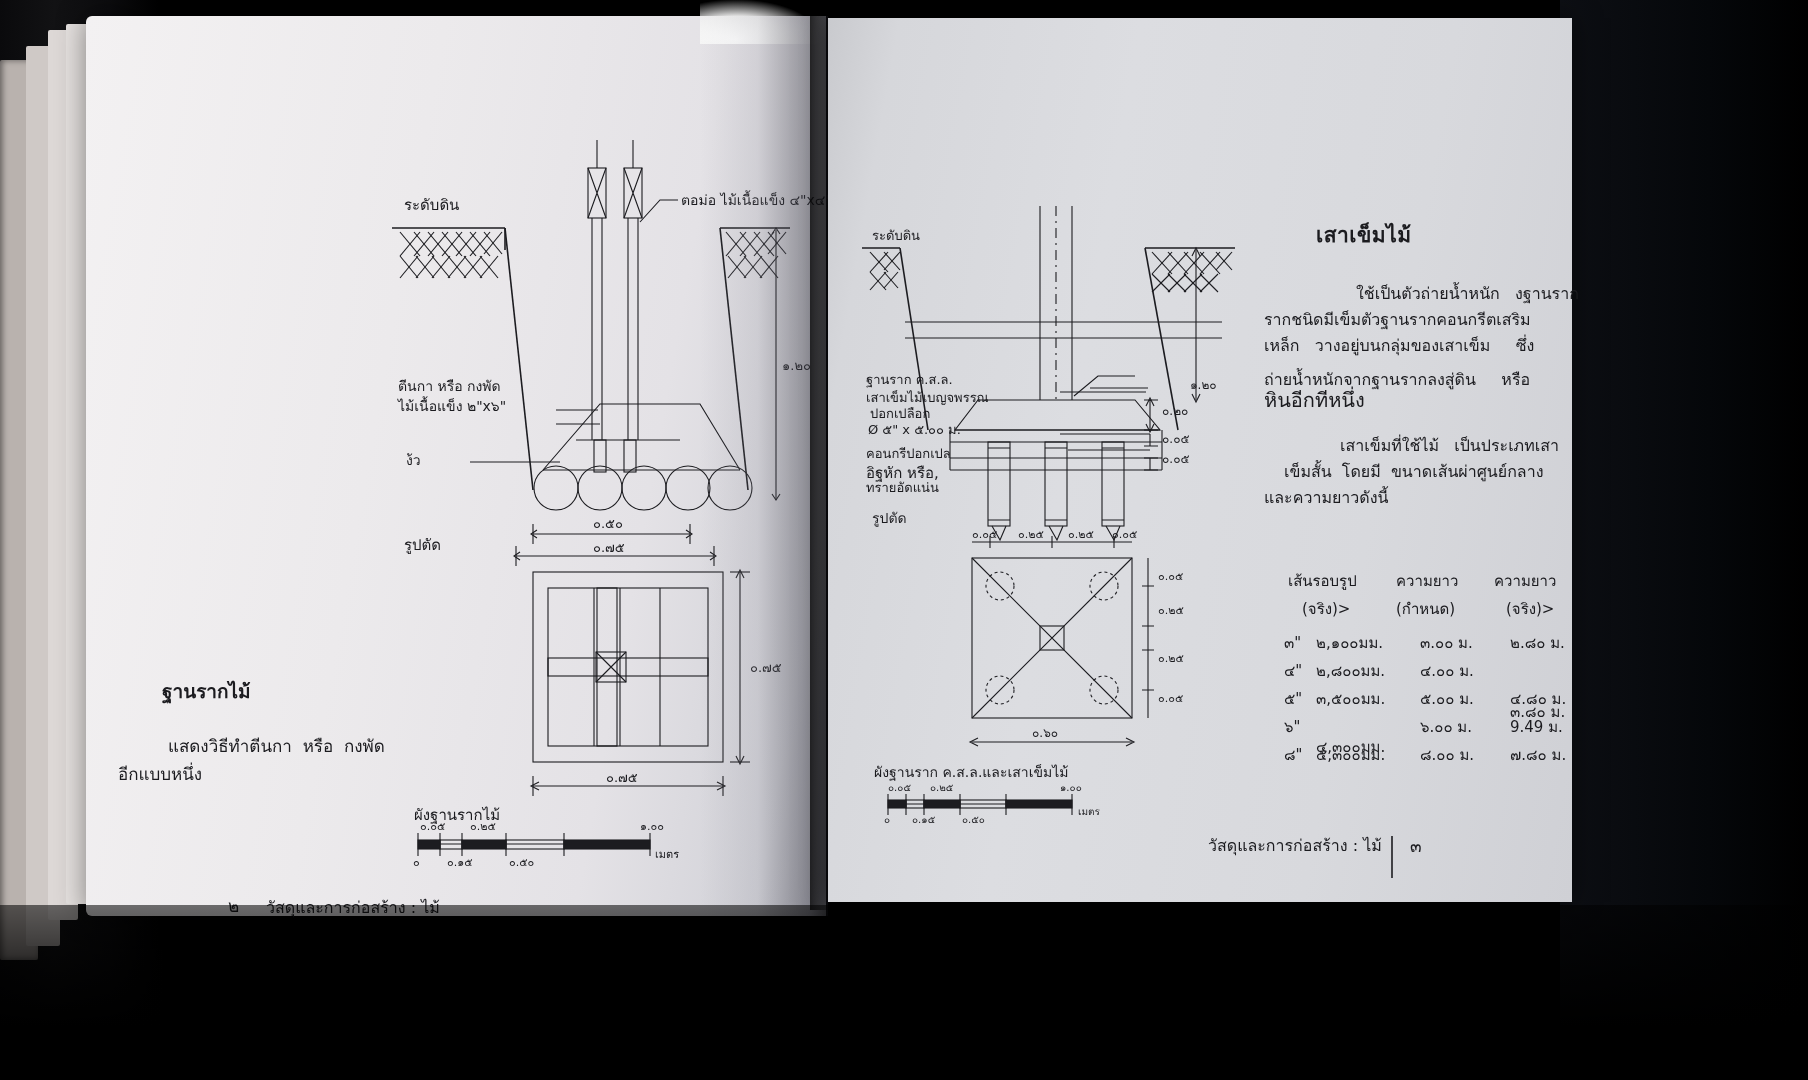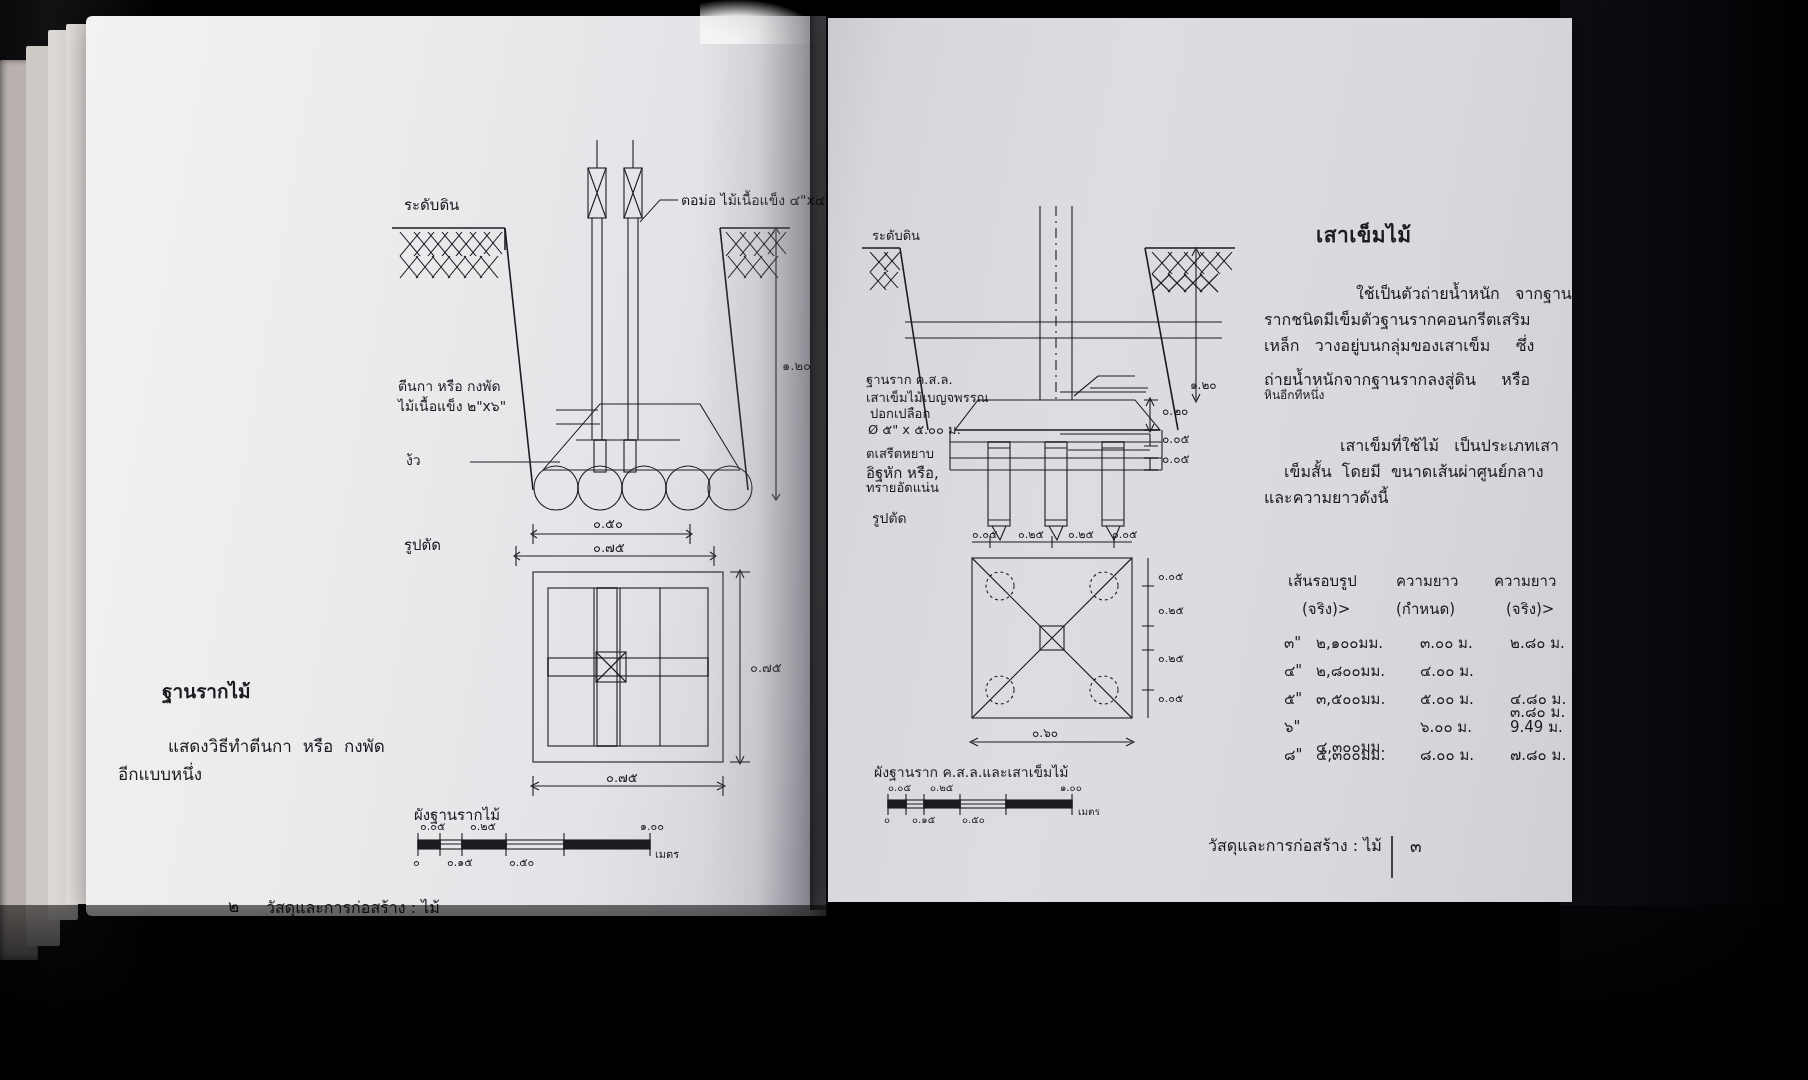--- a/index.html
+++ b/index.html
@@ -376,21 +376,21 @@
 
   <div class="t thai" style="left:1190px;top:378px;font-size:12px;">๑.๒๐</div>
   <div class="t thai" style="left:1162px;top:404px;font-size:12px;">๐.๒๐</div>
   <div class="t thai" style="left:1162px;top:432px;font-size:12px;">๐.๐๕</div>
   <div class="t thai" style="left:1162px;top:452px;font-size:12px;">๐.๐๕</div>
 
   <div class="t thai" style="left:866px;top:372px;font-size:13px;">ฐานราก ค.ส.ล.</div>
   <div class="t thai" style="left:866px;top:390px;font-size:13px;">เสาเข็มไม้เบญจพรรณ</div>
   <div class="t thai" style="left:870px;top:406px;font-size:13px;">ปอกเปลือก</div>
   <div class="t thai" style="left:868px;top:422px;font-size:13px;">Ø ๕" x ๕.๐๐ ม.</div>
-  <div class="t thai" style="left:866px;top:446px;font-size:13px;">ตเสรีตหยาบ</div>
+  <div class="t thai" style="left:866px;top:446px;font-size:13px;">คอนกรีปอกเปล</div>
   <div class="t thai" style="left:866px;top:464px;font-size:15px;">อิฐหัก หรือ,</div>
   <div class="t thai" style="left:866px;top:480px;font-size:13px;">ทรายอัดแน่น</div>
 
   <div class="t thai" style="left:872px;top:510px;font-size:14px;">รูปตัด</div>
 
   <div class="t thai" style="left:972px;top:528px;font-size:11px;">๐.๐๕</div>
   <div class="t thai" style="left:1018px;top:528px;font-size:11px;">๐.๒๕</div>
   <div class="t thai" style="left:1068px;top:528px;font-size:11px;">๐.๒๕</div>
   <div class="t thai" style="left:1112px;top:528px;font-size:11px;">๐.๐๕</div>
 
@@ -405,25 +405,25 @@
   <div class="t thai" style="left:884px;top:814px;font-size:10px;">๐</div>
   <div class="t thai" style="left:888px;top:782px;font-size:10px;">๐.๐๕</div>
   <div class="t thai" style="left:912px;top:814px;font-size:10px;">๐.๑๕</div>
   <div class="t thai" style="left:930px;top:782px;font-size:10px;">๐.๒๕</div>
   <div class="t thai" style="left:962px;top:814px;font-size:10px;">๐.๕๐</div>
   <div class="t thai" style="left:1060px;top:782px;font-size:10px;">๑.๐๐</div>
   <div class="t thai" style="left:1078px;top:806px;font-size:10px;">เมตร</div>
 
   <div class="t thai bold" style="left:1316px;top:222px;font-size:21px;letter-spacing:.5px;">เสาเข็มไม้</div>
 
-  <div class="t thai" style="left:1356px;top:284px;font-size:16px;">ใช้เป็นตัวถ่ายน้ำหนัก   จากฐาน</div>
+  <div class="t thai" style="left:1356px;top:284px;font-size:16px;">ใช้เป็นตัวถ่ายน้ำหนัก   งฐานราก</div>
   <div class="t thai" style="left:1264px;top:310px;font-size:16px;">รากชนิดมีเข็มตัวฐานรากคอนกรีตเสริม</div>
   <div class="t thai" style="left:1264px;top:336px;font-size:16px;">เหล็ก   วางอยู่บนกลุ่มของเสาเข็ม     ซึ่ง</div>
   <div class="t thai" style="left:1264px;top:362px;font-size:16px;margin-top:8px;">ถ่ายน้ำหนักจากฐานรากลงสู่ดิน     หรือ</div>
-  <div class="t thai" style="left:1264px;top:388px;font-size:12px;">หินอีกทีหนึ่ง</div>
+  <div class="t thai" style="left:1264px;top:388px;font-size:20px;">หินอีกทีหนึ่ง</div>
 
   <div class="t thai" style="left:1340px;top:436px;font-size:16px;">เสาเข็มที่ใช้ไม้   เป็นประเภทเสา</div>
   <div class="t thai" style="left:1264px;top:462px;font-size:16px;margin-left:20px;">เข็มสั้น  โดยมี  ขนาดเส้นผ่าศูนย์กลาง</div>
   <div class="t thai" style="left:1264px;top:488px;font-size:16px;">และความยาวดังนี้</div>
 
   <div class="t thai" style="left:1288px;top:572px;font-size:15px;">เส้นรอบรูป</div>
   <div class="t thai" style="left:1396px;top:572px;font-size:15px;">ความยาว</div>
   <div class="t thai" style="left:1494px;top:572px;font-size:15px;">ความยาว</div>
   <div class="t thai" style="left:1302px;top:600px;font-size:15px;">(จริง)&gt;</div>
   <div class="t thai" style="left:1396px;top:600px;font-size:15px;">(กำหนด)</div>

